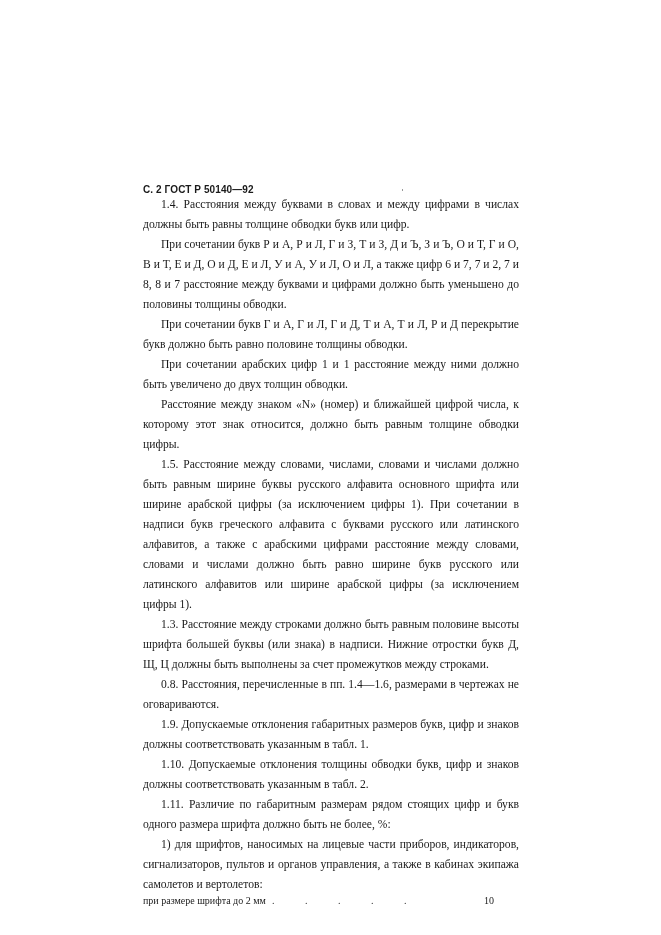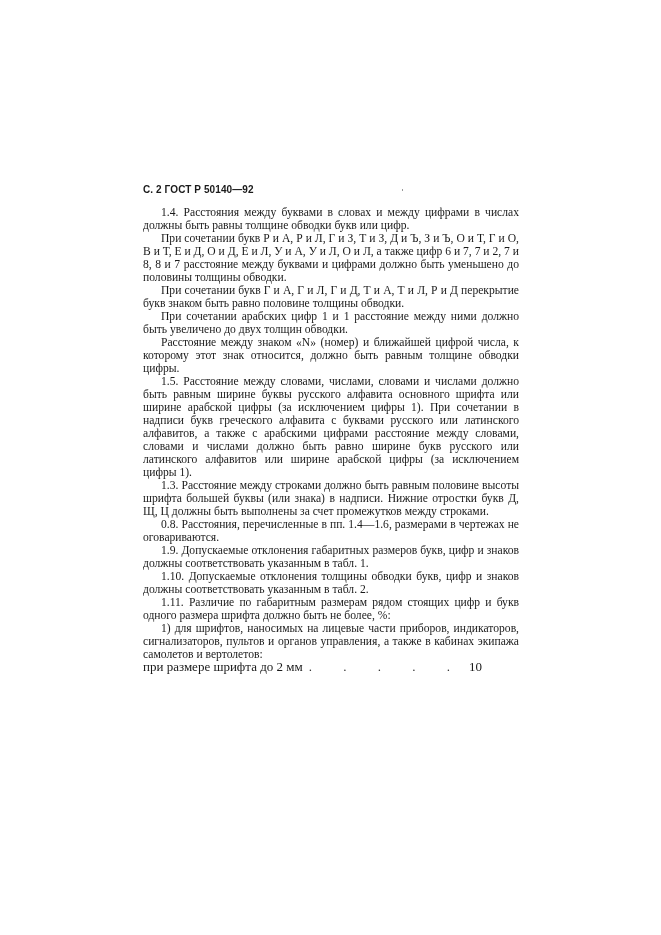--- a/index.html
+++ b/index.html
@@ -1,36 +1,36 @@
 <!DOCTYPE html>
 <html><head>
 <meta charset="utf-8">
 <style>
   html, body { margin:0; padding:0; background:#ffffff; }
   body { width:661px; height:935px; position:relative; overflow:hidden; }
   .page { position:absolute; left:143px; top:184px; width:376px; font-family:"Liberation Serif","DejaVu Serif",serif; color:#1a1a1a; }
-  .header { font-family:"Liberation Sans","DejaVu Sans",sans-serif; font-weight:bold; font-size:10px; letter-spacing:0.1px; margin-bottom:11px; }
+  .header { font-family:"Liberation Sans","DejaVu Sans",sans-serif; font-weight:bold; font-size:10px; letter-spacing:0.1px; }
   .dot { position:absolute; left:402px; top:189px; width:1px; height:2px; background:#999; }
-  .body p { margin:0; font-size:11.6px; line-height:13px; text-align:justify; text-align-last:left; }
+  .body p { margin:0; font-size:11.6px; line-height:20px; text-align:justify; text-align-last:left; }
   .body p.ind { text-indent:18px; }
-  .row { display:flex; font-size:13px; line-height:12.1px; }
+  .row { display:flex; font-size:10px; line-height:12.1px; }
   .row .lbl { flex:0 0 auto; }
   .row .leader { flex:1 1 auto; letter-spacing:14px; padding-left:6px; color:#333; overflow:hidden; white-space:nowrap; }
-  .row .val { flex:0 0 auto; width:40px; text-align:left; padding-right:10px; }
+  .row .val { flex:0 0 auto; width:40px; text-align:center; padding-right:10px; }
 </style>
 </head>
 <body>
 
 <div class="dot"></div>
 <div class="page">
   <div class="header">С. 2 ГОСТ Р 50140—92</div>
   <div class="body">
     <p class="ind">1.4. Расстояния между буквами в словах и между цифрами в числах должны быть равны толщине обводки букв или цифр.</p>
     <p class="ind">При сочетании букв Р и А, Р и Л, Г и З, Т и З, Д и Ъ, З и Ъ, О и Т, Г и О, В и Т, Е и Д, О и Д, Е и Л, У и А, У и Л, О и Л, а также цифр 6 и 7, 7 и 2, 7 и 8, 8 и 7 расстояние между буквами и цифрами должно быть уменьшено до половины толщины обводки.</p>
-    <p class="ind">При сочетании букв Г и А, Г и Л, Г и Д, Т и А, Т и Л, Р и Д перекрытие букв знаком быть равно половине толщины обводки.</p>
+    <p class="ind">При сочетании букв Г и А, Г и Л, Г и Д, Т и А, Т и Л, Р и Д перекрытие букв должно быть равно половине толщины обводки.</p>
     <p class="ind">При сочетании арабских цифр 1 и 1 расстояние между ними должно быть увеличено до двух толщин обводки.</p>
     <p class="ind">Расстояние между знаком «N» (номер) и ближайшей цифрой числа, к которому этот знак относится, должно быть равным толщине обводки цифры.</p>
     <p class="ind">1.5. Расстояние между словами, числами, словами и числами должно быть равным ширине буквы русского алфавита основного шрифта или ширине арабской цифры (за исключением цифры 1). При сочетании в надписи букв греческого алфавита с буквами русского или латинского алфавитов, а также с арабскими цифрами расстояние между словами, словами и числами должно быть равно ширине букв русского или латинского алфавитов или ширине арабской цифры (за исключением цифры 1).</p>
     <p class="ind">1.3. Расстояние между строками должно быть равным половине высоты шрифта большей буквы (или знака) в надписи. Нижние отростки букв Д, Щ, Ц должны быть выполнены за счет промежутков между строками.</p>
     <p class="ind">0.8. Расстояния, перечисленные в пп. 1.4—1.6, размерами в чертежах не оговариваются.</p>
     <p class="ind">1.9. Допускаемые отклонения габаритных размеров букв, цифр и знаков должны соответствовать указанным в табл. 1.</p>
     <p class="ind">1.10. Допускаемые отклонения толщины обводки букв, цифр и знаков должны соответствовать указанным в табл. 2.</p>
     <p class="ind">1.11. Различие по габаритным размерам рядом стоящих цифр и букв одного размера шрифта должно быть не более, %:</p>
     <p class="ind">1) для шрифтов, наносимых на лицевые части приборов, индикаторов, сигнализаторов, пультов и органов управления, а также в кабинах экипажа самолетов и вертолетов:</p>
     <div class="row">

